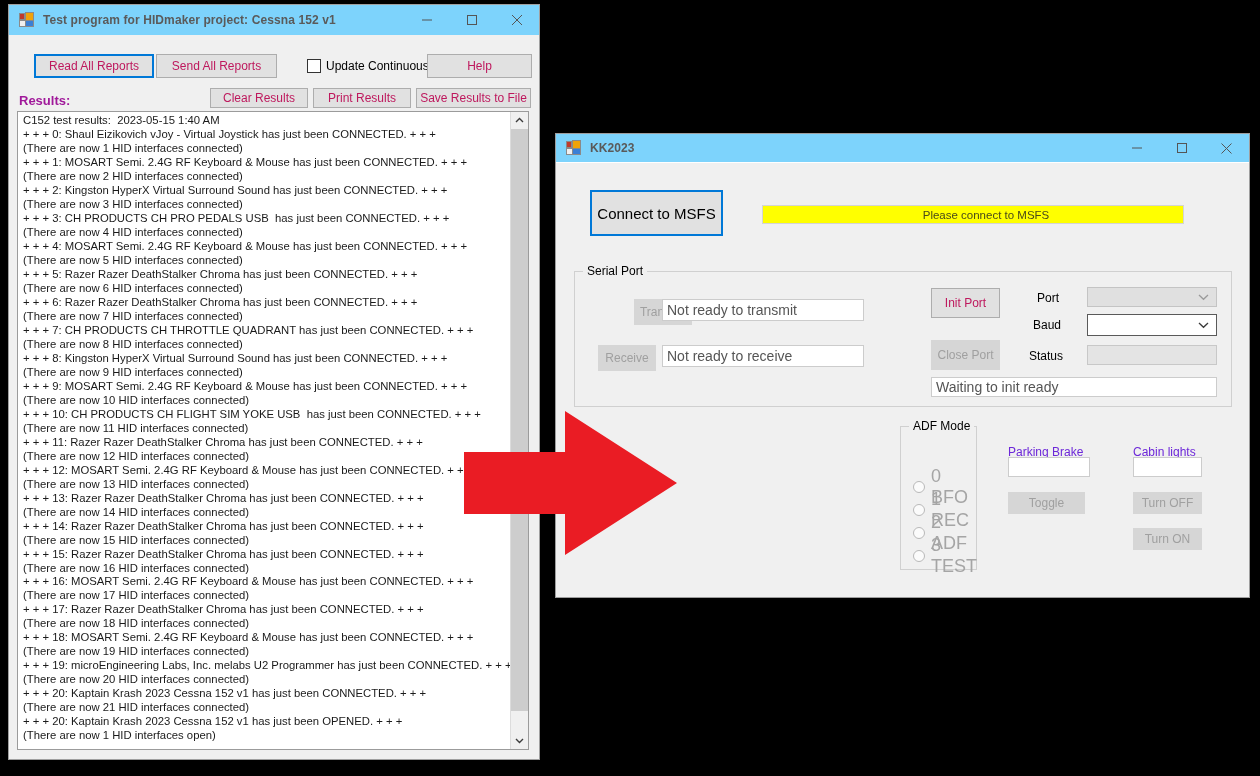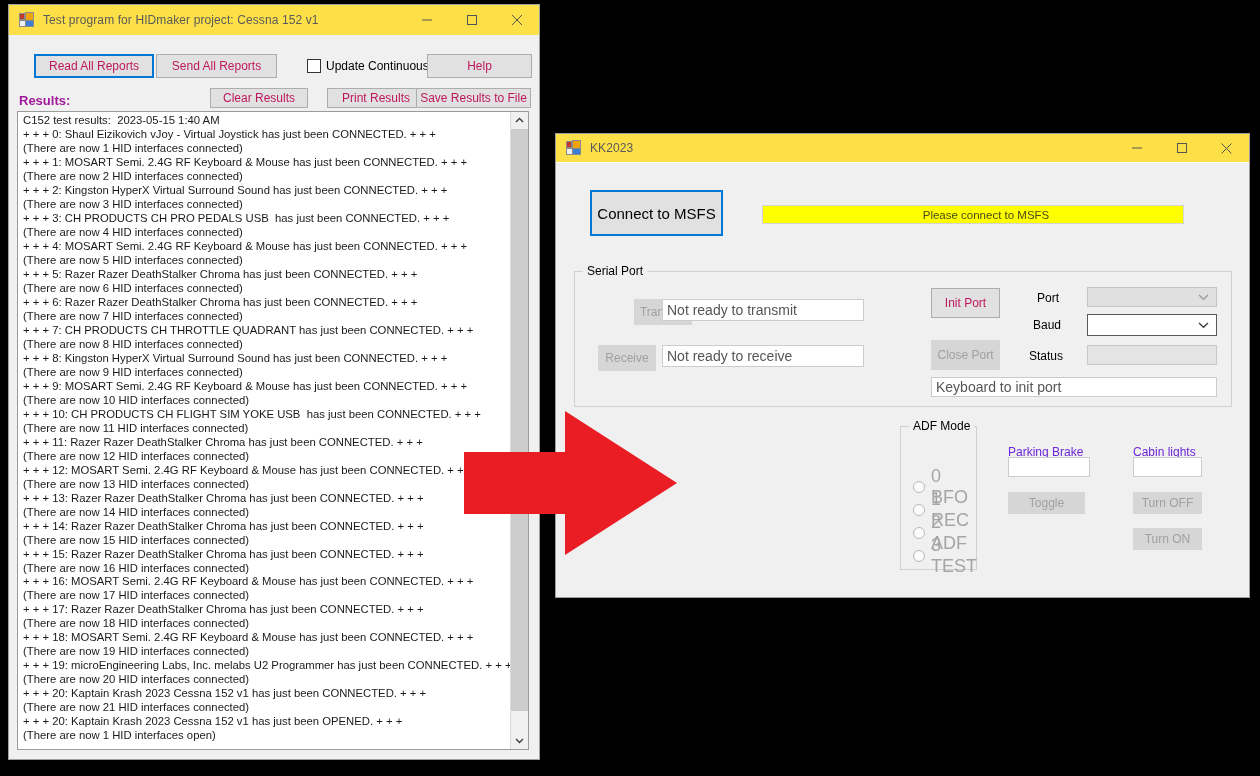--- a/index.html
+++ b/index.html
@@ -20,25 +20,26 @@
 
   
   .win {
     position: absolute;
     background: #f0f0f0;
     border: 1px solid #9e9e9e;
     box-sizing: border-box;
   }
   .titlebar {
     height: 30px;
-    background: #fde047;
+    background: #7dd3fc;
     display: flex;
     align-items: center;
     box-sizing: border-box;
     border-bottom: 1px solid #ffffff;
+    font-weight: bold;
   }
   .title-icon {
     width: 16px;
     height: 16px;
     margin-left: 10px;
     margin-right: 8px;
     position: relative;
     flex: none;
   }
   .title-icon .sq {
@@ -303,21 +304,21 @@
     <div class="btn" style="left:147px; top:49px; width:121px; height:24px;">Send All Reports</div>
 
     <div id="upd-chk"></div>
     <div class="lbl" style="left:317px; top:54px;">Update Continuously</div>
 
     <div class="btn" style="left:418px; top:49px; width:105px; height:24px;">Help</div>
 
     <div id="results-label">Results:</div>
 
     <div class="btn" style="left:201px; top:83px; width:98px; height:20px;">Clear Results</div>
-    <div class="btn" style="left:304px; top:83px; width:98px; height:20px;margin-left:14px;">Print Results</div>
+    <div class="btn" style="left:304px; top:83px; width:98px; height:20px;">Print Results</div>
     <div class="btn" style="left:407px; top:83px; width:115px; height:20px;">Save Results to File</div>
 
     <div id="results-box">
       <div id="log">C152 test results:  2023-05-15 1:40 AM
 + + + 0: Shaul Eizikovich vJoy - Virtual Joystick has just been CONNECTED. + + +
 (There are now 1 HID interfaces connected)
 + + + 1: MOSART Semi. 2.4G RF Keyboard &amp; Mouse has just been CONNECTED. + + +
 (There are now 2 HID interfaces connected)
 + + + 2: Kingston HyperX Virtual Surround Sound has just been CONNECTED. + + +
 (There are now 3 HID interfaces connected)
@@ -435,21 +436,21 @@
         <span class="chev">
           <svg width="11" height="8" viewBox="0 0 11 8">
               <polyline points="1,2 5.5,6.3 10,2" fill="none" stroke="#3a3a3a" stroke-width="1.3"></polyline>
             </svg>
         </span>
       </div>
 
       <div class="lbl" style="left:454px; top:77px;">Status</div>
       <div class="tbox grey" style="left:512px; top:73px; width:130px; height:20px;"></div>
 
-      <div class="tbox" style="left:356px; top:105px; width:286px; height:20px;">Keyboard to init port</div>
+      <div class="tbox" style="left:356px; top:105px; width:286px; height:20px;">Waiting to init ready</div>
     </div>
 
     <div class="group" style="left:344px; top:292px; width:77px; height:144px;">
       <div class="group-title">ADF Mode</div>
 
       <div class="radio-row" style="left:12px; top:39px;">
         <span class="radio-circle"></span>
         <span>0 BFO</span>
       </div>
       <div class="radio-row" style="left:12px; top:62px;">

